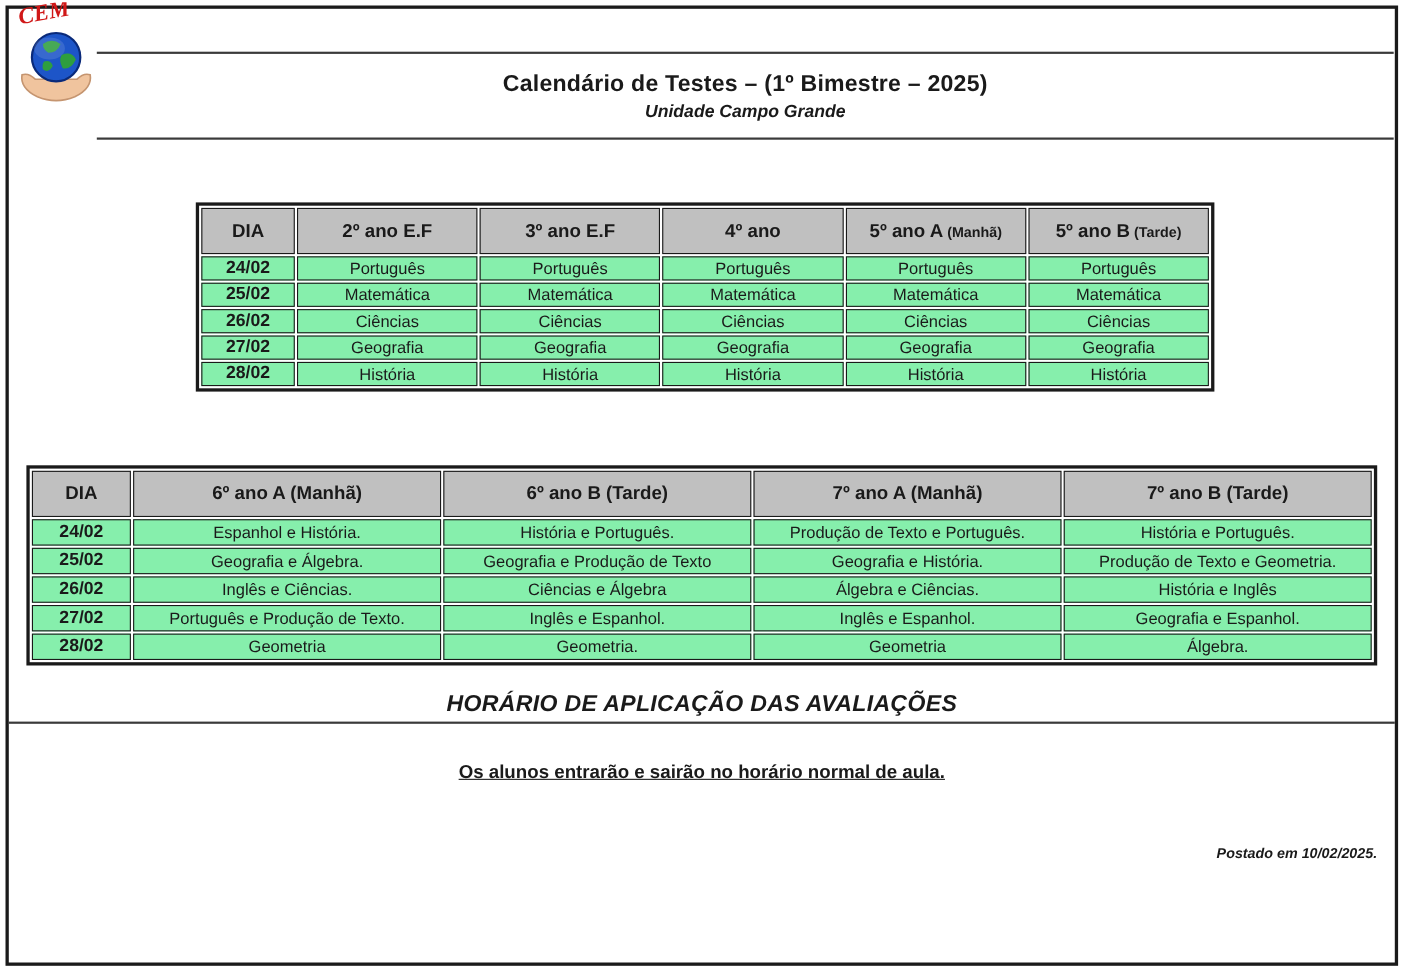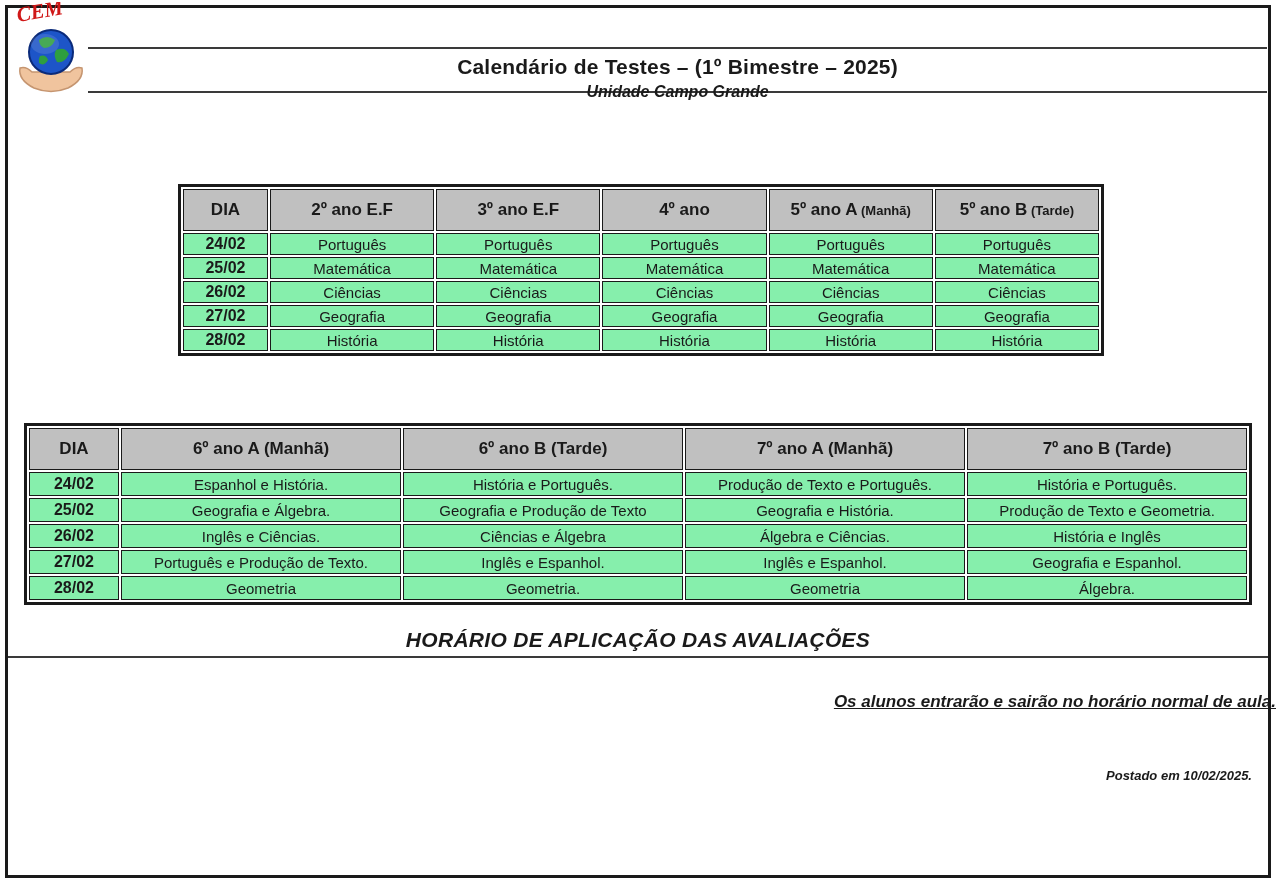--- a/index.html
+++ b/index.html
@@ -9,23 +9,23 @@
     font-family:"Liberation Sans", sans-serif; color:#1a1a1a;
     overflow:hidden;
   }
   .page-border { position:absolute; left:5px; top:5px; right:5px; bottom:5px; border:3px solid #1a1a1a; pointer-events:none; }
 
   
   .logo { position:absolute; left:12px; top:2px; width:78px; height:100px; }
 
   
   .header-block {
-    position:absolute; left:88px; top:47px; right:9px; height:46px;
+    position:absolute; left:88px; top:47px; right:9px; height:80px;
     border-top:2px solid #3a3a3a; border-bottom:2px solid #3a3a3a;
-    text-align:center; padding-top:6px;
+    text-align:center; padding-top:16px;
   }
   .title   { font-size:21px; font-weight:bold; letter-spacing:0.2px; }
   .subtitle{ font-size:16px; font-weight:bold; font-style:italic; margin-top:4px; }
 
   
   table {
     position:absolute; border-collapse:separate; border-spacing:2px;
     border:3px solid #1a1a1a; table-layout:fixed; background:#ffffff;
   }
   th, td {
@@ -43,22 +43,22 @@
   .t2 th:first-child { width:90px; }
   .t2 td { height:24px; }
 
   
   .schedule-title {
     position:absolute; top:628px; left:0; width:100%; text-align:center;
     font-size:21px; font-weight:bold; font-style:italic; letter-spacing:0.3px;
   }
   .divider { position:absolute; left:8px; right:8px; top:656px; border-top:2px solid #3a3a3a; }
   .note {
-    position:absolute; top:692px; left:0; width:100%; text-align:right;
-    font-size:17px; font-weight:bold; font-style:italic; text-decoration:underline;
+    position:absolute; top:692px; left:0; width:100%; text-align:center;
+    font-size:17px; font-weight:bold; text-decoration:underline;
   }
   .posted {
     position:absolute; top:768px; right:24px;
     font-size:13px; font-weight:bold; font-style:italic;
   }
 </style>
 </head>
 <body>
 
 <div class="page-border"></div>

